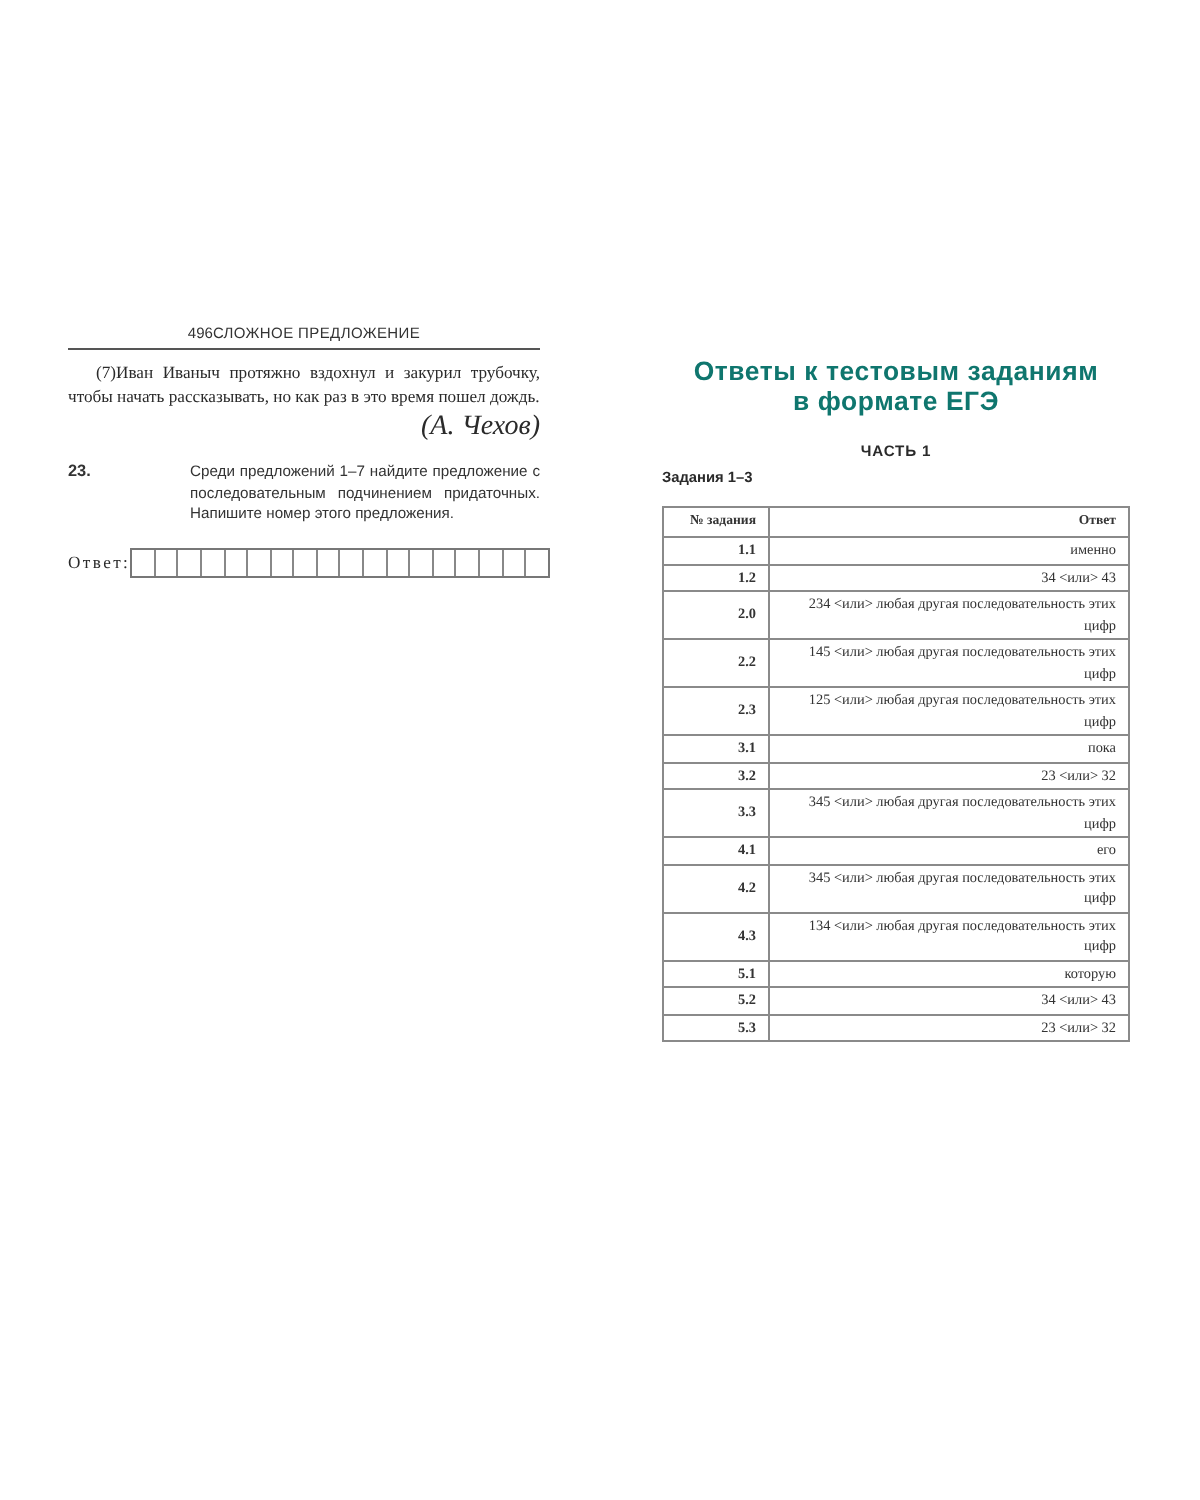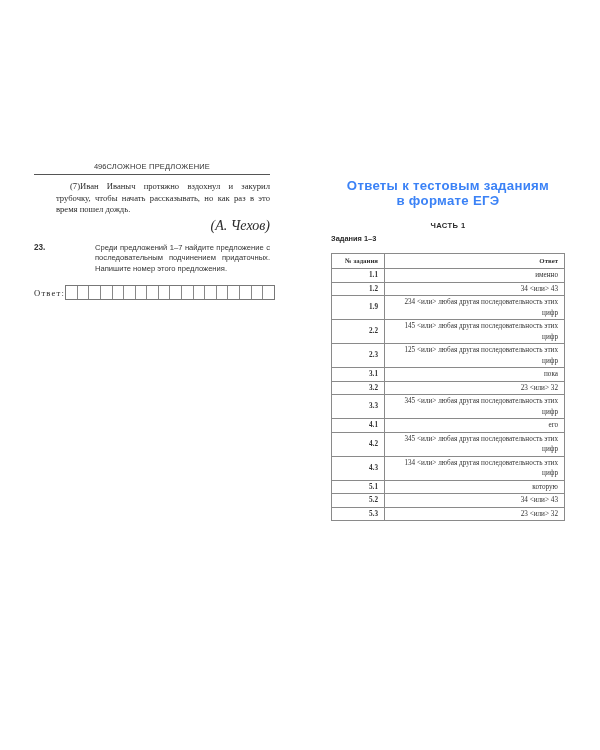--- a/index.html
+++ b/index.html
@@ -11,21 +11,21 @@
     position:absolute; left:34px; top:160px; width:236px;
   }
   .running-head {
     display:flex; justify-content:center; align-items:flex-end;
     font-family:"Liberation Sans", sans-serif; font-size:7.5px; color:#333;
     border-bottom:0.8px solid #555; padding-bottom:3px; height:11px;
   }
   .running-head .title { letter-spacing:0.2px; }
   .quote {
     font-family:"Liberation Serif", serif; font-size:8.6px; line-height:11.5px;
-    text-align:justify; margin-top:6px; color:#2a2a2a;margin-left:22px;
+    text-align:justify; margin-top:6px; color:#2a2a2a;
   }
   .quote p { margin:0; text-indent:14px; }
   .author {
     font-family:"Liberation Serif", serif; font-style:italic; font-size:14px;
     text-align:right; margin-top:2px;
   }
   .task {
     display:flex; margin-top:9px;
     font-family:"Liberation Sans", sans-serif; font-size:7.6px; line-height:10.5px; color:#333;gap:46px;
   }
@@ -39,21 +39,21 @@
   }
   .answer-cells { display:flex; border:0.8px solid #777; height:13px; }
   .answer-cells .cell { width:10.6px; border-right:0.8px solid #888; }
   .answer-cells .cell:last-child { border-right:none; }
 
   .page-right {
     position:absolute; left:331px; top:178px; width:234px;
   }
   .main-title {
     font-family:"Liberation Sans", sans-serif; font-weight:bold; font-size:13.2px;
-    line-height:15px; text-align:center; color:#3b82f6; letter-spacing:0.3px;
+    line-height:15px; text-align:center; color:#0f766e; letter-spacing:0.3px;
   }
   .part-title {
     font-family:"Liberation Sans", sans-serif; font-weight:bold; font-size:7.6px;
     text-align:center; margin-top:13px; letter-spacing:0.4px;
   }
   .sub-title {
     font-family:"Liberation Sans", sans-serif; font-weight:bold; font-size:7.4px;
     text-align:left; margin-top:4px;
   }
   table.answers {
@@ -128,21 +128,21 @@
   <tbody id="answers-body">
       <tr class="single">
         <td class="n">1.1</td>
         <td>именно</td>
       </tr>
       <tr class="single">
         <td class="n">1.2</td>
         <td>34 &lt;или&gt; 43</td>
       </tr>
       <tr class="double">
-        <td class="n">1.9</td>
+        <td class="n">2.0</td>
         <td>234 &lt;или&gt; любая другая последовательность этих цифр</td>
       </tr>
       <tr class="double">
         <td class="n">2.2</td>
         <td>145 &lt;или&gt; любая другая последовательность этих цифр</td>
       </tr>
       <tr class="double">
         <td class="n">2.3</td>
         <td>125 &lt;или&gt; любая другая последовательность этих цифр</td>
       </tr>

